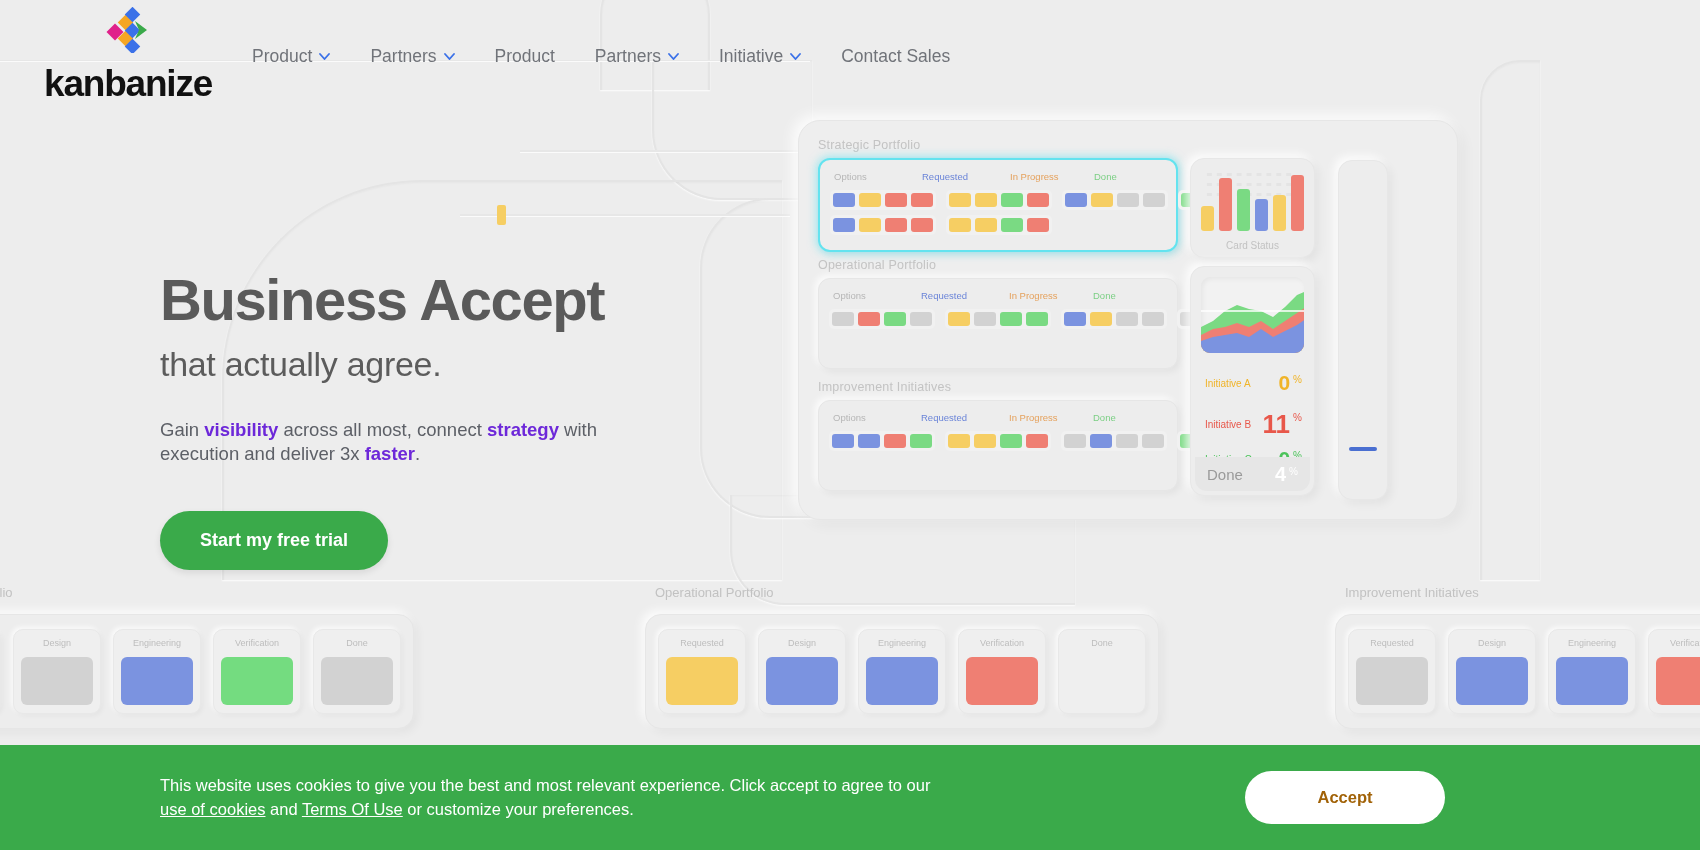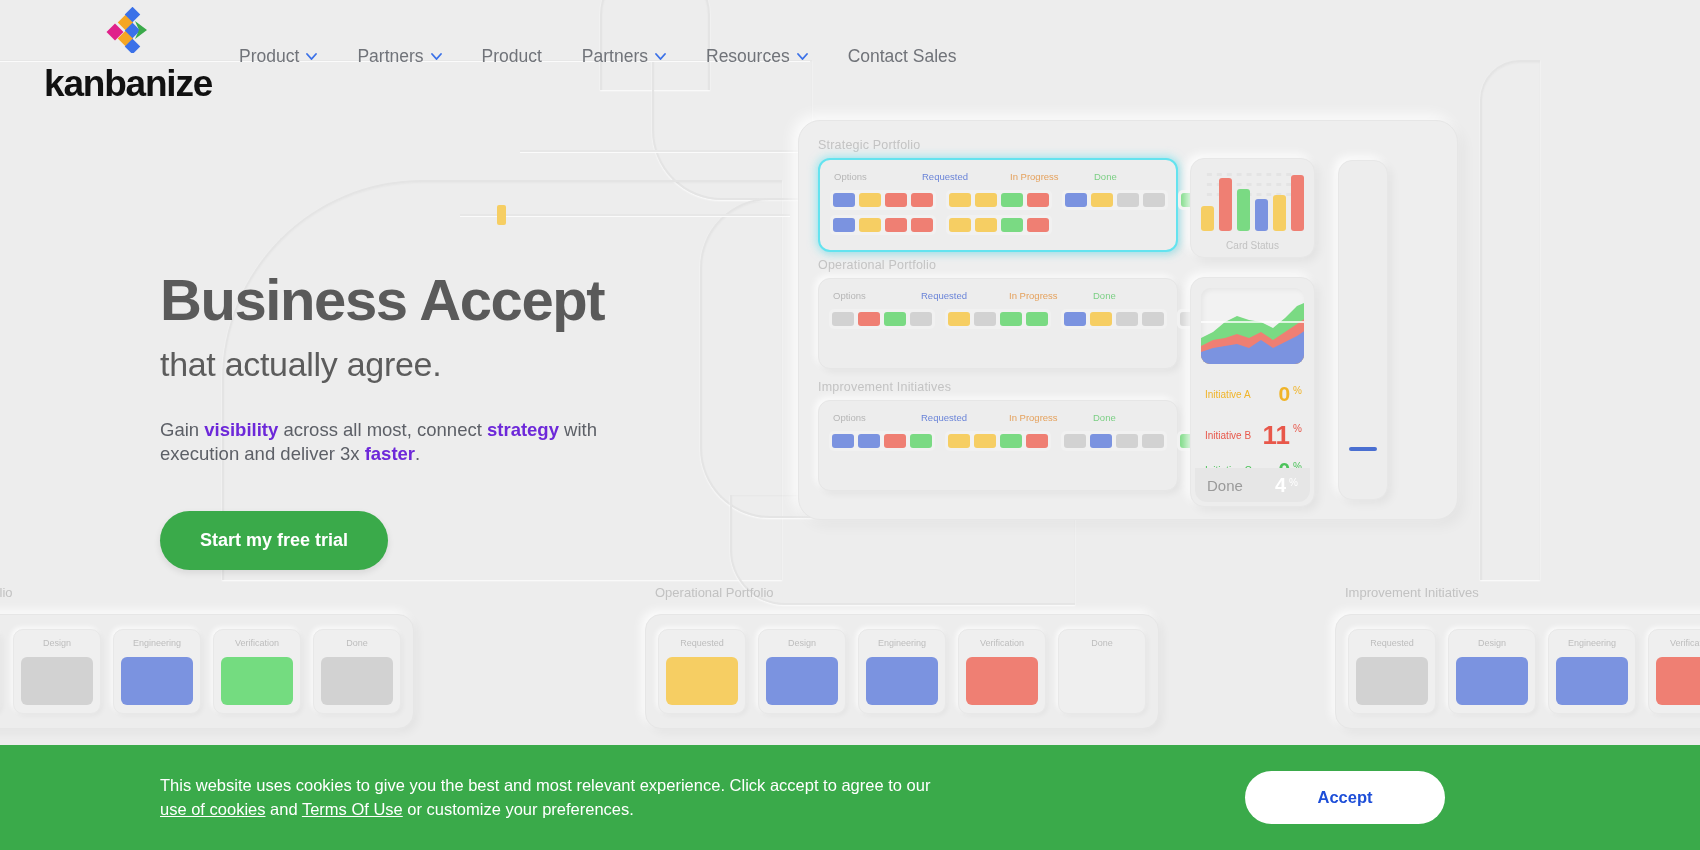--- a/index.html
+++ b/index.html
@@ -23,21 +23,21 @@
 
   
   .header {
     position: absolute; top: 0; left: 0; width: 1700px; height: 112px;
     display: flex; align-items: center; z-index: 40;
   }
   .logo-wrap { display: flex; align-items: center; margin-left: 44px; gap: 10px; flex-direction: column; }
   .logo-mark { width: 46px; height: 46px; position: relative; }
   .logo-text { font-size: 37px; font-weight: 700; letter-spacing: -1.2px; color: #111; }
 
-  .nav { display: flex; align-items: center; margin-left: 27px; gap: 40px; }
+  .nav { display: flex; align-items: center; margin-left: 40px; gap: 40px; }
   .nav-item {
     display: flex; align-items: center; gap: 7px;
     font-size: 17.5px; color: #707379; cursor: pointer; white-space: nowrap;
   }
   .chev { width: 11px; height: 7px; position: relative; }
   .chev svg { display:block; }
 
   .right-nav { margin-left: auto; display: flex; align-items: center; gap: 30px; margin-right: 40px; }
   .lang { display: flex; align-items: center; gap: 9px; font-size: 16px; color: #4d5056; cursor: pointer; }
   .login { display: flex; align-items: center; gap: 11px; font-size: 16px; color: #33363c; cursor: pointer; }
@@ -155,21 +155,21 @@
   .cookie-text {
     margin-left: 160px; color: #fff; font-size: 16.5px; line-height: 1.42; max-width: 790px;
   }
   .cookie-text a { color: #fff; text-decoration: underline; cursor: pointer; }
   .cookie-btns { margin-left: auto; margin-right: 255px; display: flex; gap: 25px; }
   .ck-btn {
     background: #fff; border: none; border-radius: 30px; padding: 17px 0;
     width: 200px; font-size: 16.5px; cursor: pointer;
   }
   .ck-settings { color: #7c7f88; }
-  .ck-accept { color: #1d4ed8; font-weight: 700; }
+  .ck-accept { color: #a16207; font-weight: 700; }
 </style>
 </head>
 <body>
 
 <div class="page">
 
   <div class="bg">
     <div class="pipe" style="left:600px;top:-40px;width:110px;height:130px;border-radius:60px 60px 0 0;border-bottom:none;"></div>
     <div class="pipe" style="left:652px;top:60px;width:160px;height:140px;border-radius:0 0 0 70px;border-top:none;border-right:none;"></div>
     <div class="pipe" style="left:222px;top:180px;width:560px;height:400px;border-radius:200px 0 0 0;border-right:none;border-bottom:none;"></div>
@@ -222,21 +222,21 @@
       </div>
       <div class="nav-item">
         <span>Partners</span>
         <span class="chev">
             <svg width="11" height="7" viewBox="0 0 11 7">
               <path d="M1 1 L5.5 6 L10 1" stroke="#3b71e8" stroke-width="1.8" fill="none" stroke-linecap="round"></path>
             </svg>
           </span>
       </div>
       <div class="nav-item">
-        <span>Resources</span>
+        <span>Initiative</span>
         <span class="chev">
             <svg width="11" height="7" viewBox="0 0 11 7">
               <path d="M1 1 L5.5 6 L10 1" stroke="#3b71e8" stroke-width="1.8" fill="none" stroke-linecap="round"></path>
             </svg>
           </span>
       </div>
       <div class="nav-item">
         <span>Contact Sales</span>
       </div>
     </nav>
@@ -421,21 +421,21 @@
           <div class="bar" style="background: rgb(246, 206, 99); height: 40%;"></div>
           <div class="bar" style="background: rgb(239, 127, 115); height: 86%;"></div>
           <div class="bar" style="background: rgb(122, 218, 131); height: 68%;"></div>
           <div class="bar" style="background: rgb(123, 147, 224); height: 52%;"></div>
           <div class="bar" style="background: rgb(246, 206, 99); height: 58%;"></div>
           <div class="bar" style="background: rgb(239, 127, 115); height: 90%;"></div>
         </div>
       <div class="widget-label">Card Status</div>
     </div>
 
-    <div class="widget" style="left:410px;top:177px;width:125px;height:230px;">
+    <div class="widget" style="left:410px;top:166px;width:125px;height:230px;">
       <div class="area-chart">
         <svg width="105" height="76" viewBox="0 0 105 76" preserveAspectRatio="none">
           <path d="M0 50 L12 44 L24 34 L36 28 L48 32 L60 34 L72 40 L84 30 L96 18 L105 14 L105 76 L0 76 Z" fill="#7ada83"></path>
           <path d="M0 58 L12 52 L24 50 L36 46 L48 50 L60 44 L72 52 L84 44 L96 36 L105 30 L105 76 L0 76 Z" fill="#ef7f73"></path>
           <path d="M0 64 L12 60 L24 58 L36 56 L48 60 L60 52 L72 60 L84 54 L96 48 L105 42 L105 76 L0 76 Z" fill="#7b93e0"></path>
           <line x1="0" y1="34" x2="105" y2="34" stroke="#ffffff" stroke-width="1.5"></line>
         </svg>
       </div>
       <div class="init-row" style="top:104px;">
         <span class="init-name" style="color:#f0b429;">Initiative A</span>

